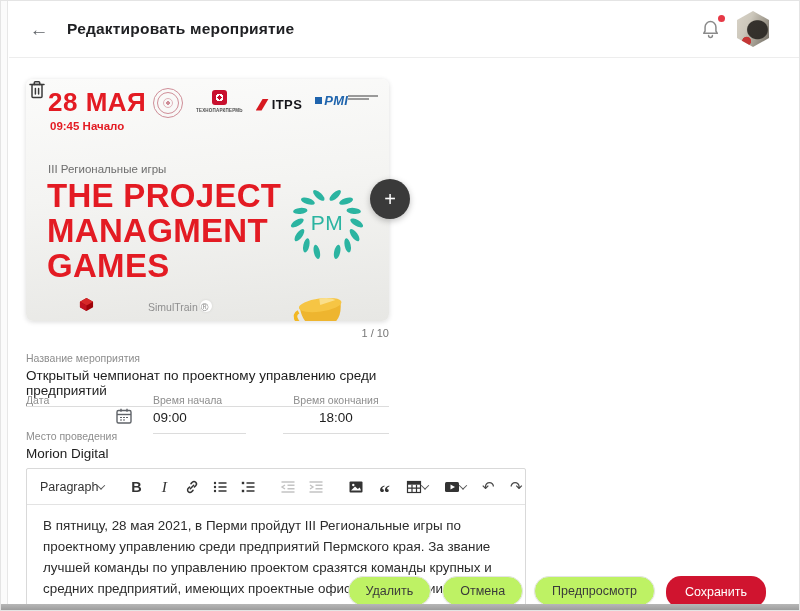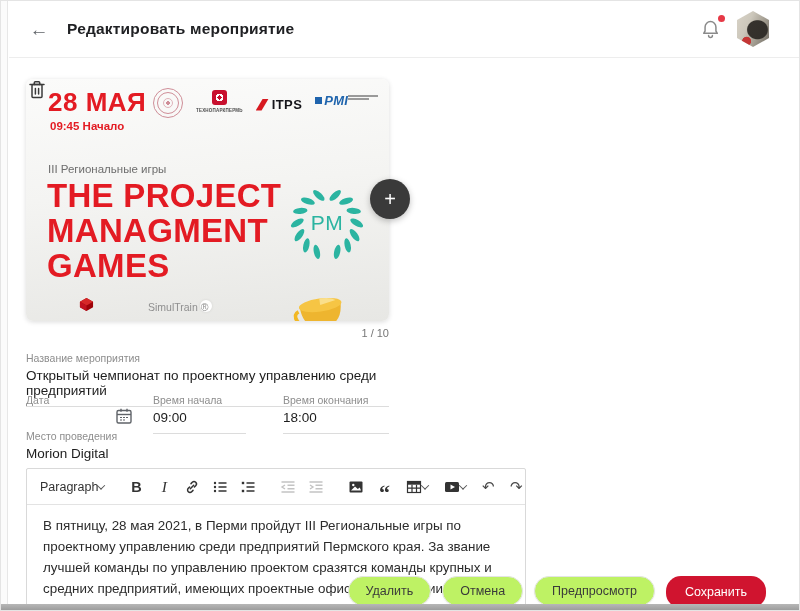--- a/index.html
+++ b/index.html
@@ -83,21 +83,21 @@
 
   
   .field { position:absolute; }
   .f-label { font-size:10.5px; color:#8d8d8d; }
   .f-value { font-size:13.5px; color:#1d1d1d; margin-top:4px; padding-bottom:8px;
     border-bottom:1px solid #dcdcdc; cursor:text; }
   .field-name  { left:25px; top:351px; width:363px; }
   .field-row   { left:25px; top:393px; width:363px; display:flex; }
   .col-date  { width:108px; position:relative; }
   .col-start { width:93px; margin-left:19px; }
-  .col-end   { width:106px; margin-left:37px; }
+  .col-end   { width:106px; margin-left:37px;text-align:center; }
   .cal-btn { position:absolute; right:1px; top:13px; width:18px; height:18px; background:none; border:none; padding:0; cursor:pointer; }
   .field-venue { left:25px; top:429px; width:363px; }
 
   
   .editor { position:absolute; left:25px; top:467px; width:500px; height:175px;
     border:1px solid #d9d9d9; border-radius:2px; background:#fff; }
   .toolbar { height:36px; border-bottom:1px solid #e3e3e3; display:flex; align-items:center; padding:0 7px; }
   .tb-para { display:flex; align-items:center; justify-content:space-between; width:102px;
     padding:0 6px; font-size:12.5px; color:#333; height:26px; cursor:pointer; background:none; border:none; }
   .chev { width:6px; height:6px; border-right:1.5px solid #555; border-bottom:1.5px solid #555;

